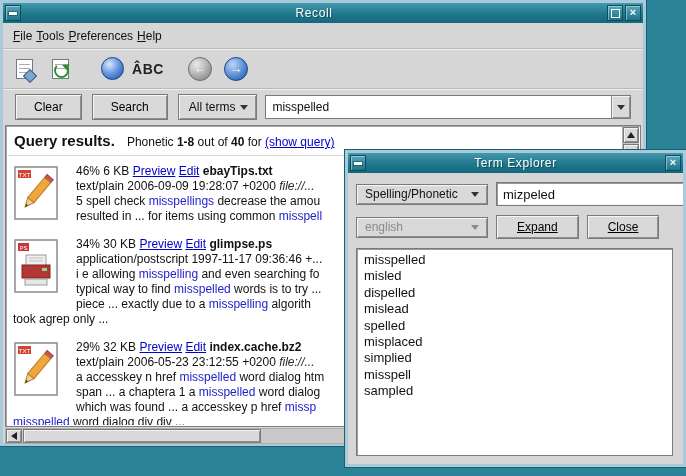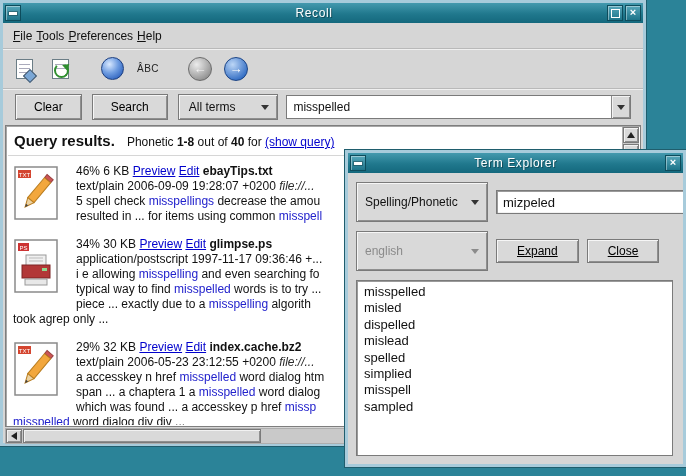--- a/index.html
+++ b/index.html
@@ -63,21 +63,21 @@
   .green-tip{
     position:absolute;right:-3px;bottom:9px;width:0;height:0;
     border-left:4px solid transparent;border-right:4px solid transparent;border-bottom:6px solid #2f8f2f;
     transform:rotate(48deg);
   }
   .blue-orb{
     width:21px;height:21px;border-radius:50%;
     background:radial-gradient(circle at 35% 30%,#d9e9ff 0%,#6d9be0 45%,#2a5fbc 85%);
     border:1px solid #1d3f80;
   }
-  .spell-text{font-size:10px;font-weight:normal;color:#222;letter-spacing:.5px;}
+  .spell-text{font-size:14px;font-weight:bold;color:#222;letter-spacing:.5px;}
   .nav-orb{
     width:22px;height:22px;border-radius:50%;display:flex;align-items:center;justify-content:center;
     color:#fff;font-size:13px;font-weight:bold;line-height:1;
   }
   .nav-back{background:radial-gradient(circle at 35% 30%,#ececec,#8f8f8f 80%);border:1px solid #6c6c6c;color:#f4f4f4;}
   .nav-fwd{background:radial-gradient(circle at 35% 30%,#bcd6f6,#2e6ac2 80%);border:1px solid #1c4587;}
 
   
   .searchrow{height:36px;display:flex;align-items:center;padding:0 12px;}
   .btn{
@@ -85,21 +85,21 @@
     background:#d9d9d9;border:1px solid #7a7a7a;
     box-shadow:inset 1px 1px 0 #f6f6f6,inset -1px -1px 0 #8f8f8f;
     display:flex;align-items:center;justify-content:center;
     font-size:12px;cursor:default;white-space:nowrap;
   }
   .searchrow .btn{margin-right:10px;text-align:right;}
   .combo{
     height:26px;box-sizing:border-box;padding:0 8px 0 10px;
     background:#d9d9d9;border:1px solid #7a7a7a;
     box-shadow:inset 1px 1px 0 #f6f6f6,inset -1px -1px 0 #8f8f8f;
-    display:flex;align-items:center;gap:26px;cursor:default;white-space:nowrap;
+    display:flex;align-items:center;gap:5px;cursor:default;white-space:nowrap;
   }
   .combo .arrow{width:0;height:0;border-left:4px solid transparent;border-right:4px solid transparent;border-top:5px solid #333;}
   .query-combo{
     flex:1;height:24px;box-sizing:border-box;margin-left:8px;
     background:#fff;border:1px solid #7a7a7a;
     box-shadow:inset 1px 1px 0 #9a9a9a,inset -1px -1px 0 #f2f2f2;
     display:flex;align-items:stretch;
   }
   .query-combo input{
     flex:1;border:0;outline:none;background:#fff;padding:0 6px;
@@ -154,21 +154,21 @@
   }
   .tri-up{width:0;height:0;border-left:4px solid transparent;border-right:4px solid transparent;border-bottom:6px solid #222;}
   .tri-down{width:0;height:0;border-left:4px solid transparent;border-right:4px solid transparent;border-top:6px solid #222;}
   .tri-left{width:0;height:0;border-top:4px solid transparent;border-bottom:4px solid transparent;border-right:6px solid #222;}
   .tri-right{width:0;height:0;border-top:4px solid transparent;border-bottom:4px solid transparent;border-left:6px solid #222;}
 
   
   .term-body{flex:1;display:flex;flex-direction:column;gap:9px;padding:9px 8px 8px;box-sizing:border-box;overflow:hidden;}
   .te-row{display:flex;gap:8px;align-items:center;}
   .combo2{
-    width:132px;flex:0 0 132px;height:40px;box-sizing:border-box;padding:0 8px;
+    width:132px;flex:0 0 132px;height:21px;box-sizing:border-box;padding:0 8px;
     background:#d9d9d9;border:1px solid #7a7a7a;
     box-shadow:inset 1px 1px 0 #f6f6f6,inset -1px -1px 0 #8f8f8f;
     display:flex;align-items:center;justify-content:space-between;gap:6px;
     font-size:12px;white-space:nowrap;overflow:hidden;cursor:default;
   }
   .combo2.disabled{color:#8b8b8b;}
   .te-input{
     flex:1;height:24px;box-sizing:border-box;padding:0 6px;
     border:1px solid #7a7a7a;box-shadow:inset 1px 1px 0 #9a9a9a,inset -1px -1px 0 #f2f2f2;
     background:#fff;font:13px "Liberation Sans","DejaVu Sans",sans-serif;color:#111;outline:none;
@@ -371,18 +371,19 @@
       </div>
       <button class="btn te-btn">Expand</button>
       <button class="btn te-btn">Close</button>
     </div>
     <div class="te-list">
         <div class="term">misspelled</div>
         <div class="term">misled</div>
         <div class="term">dispelled</div>
         <div class="term">mislead</div>
         <div class="term">spelled</div>
+        <div class="term">misplaced</div>
         <div class="term">simplied</div>
         <div class="term">misspell</div>
         <div class="term">sampled</div>
       </div>
   </div>
 </div>
 
 </body></html>

